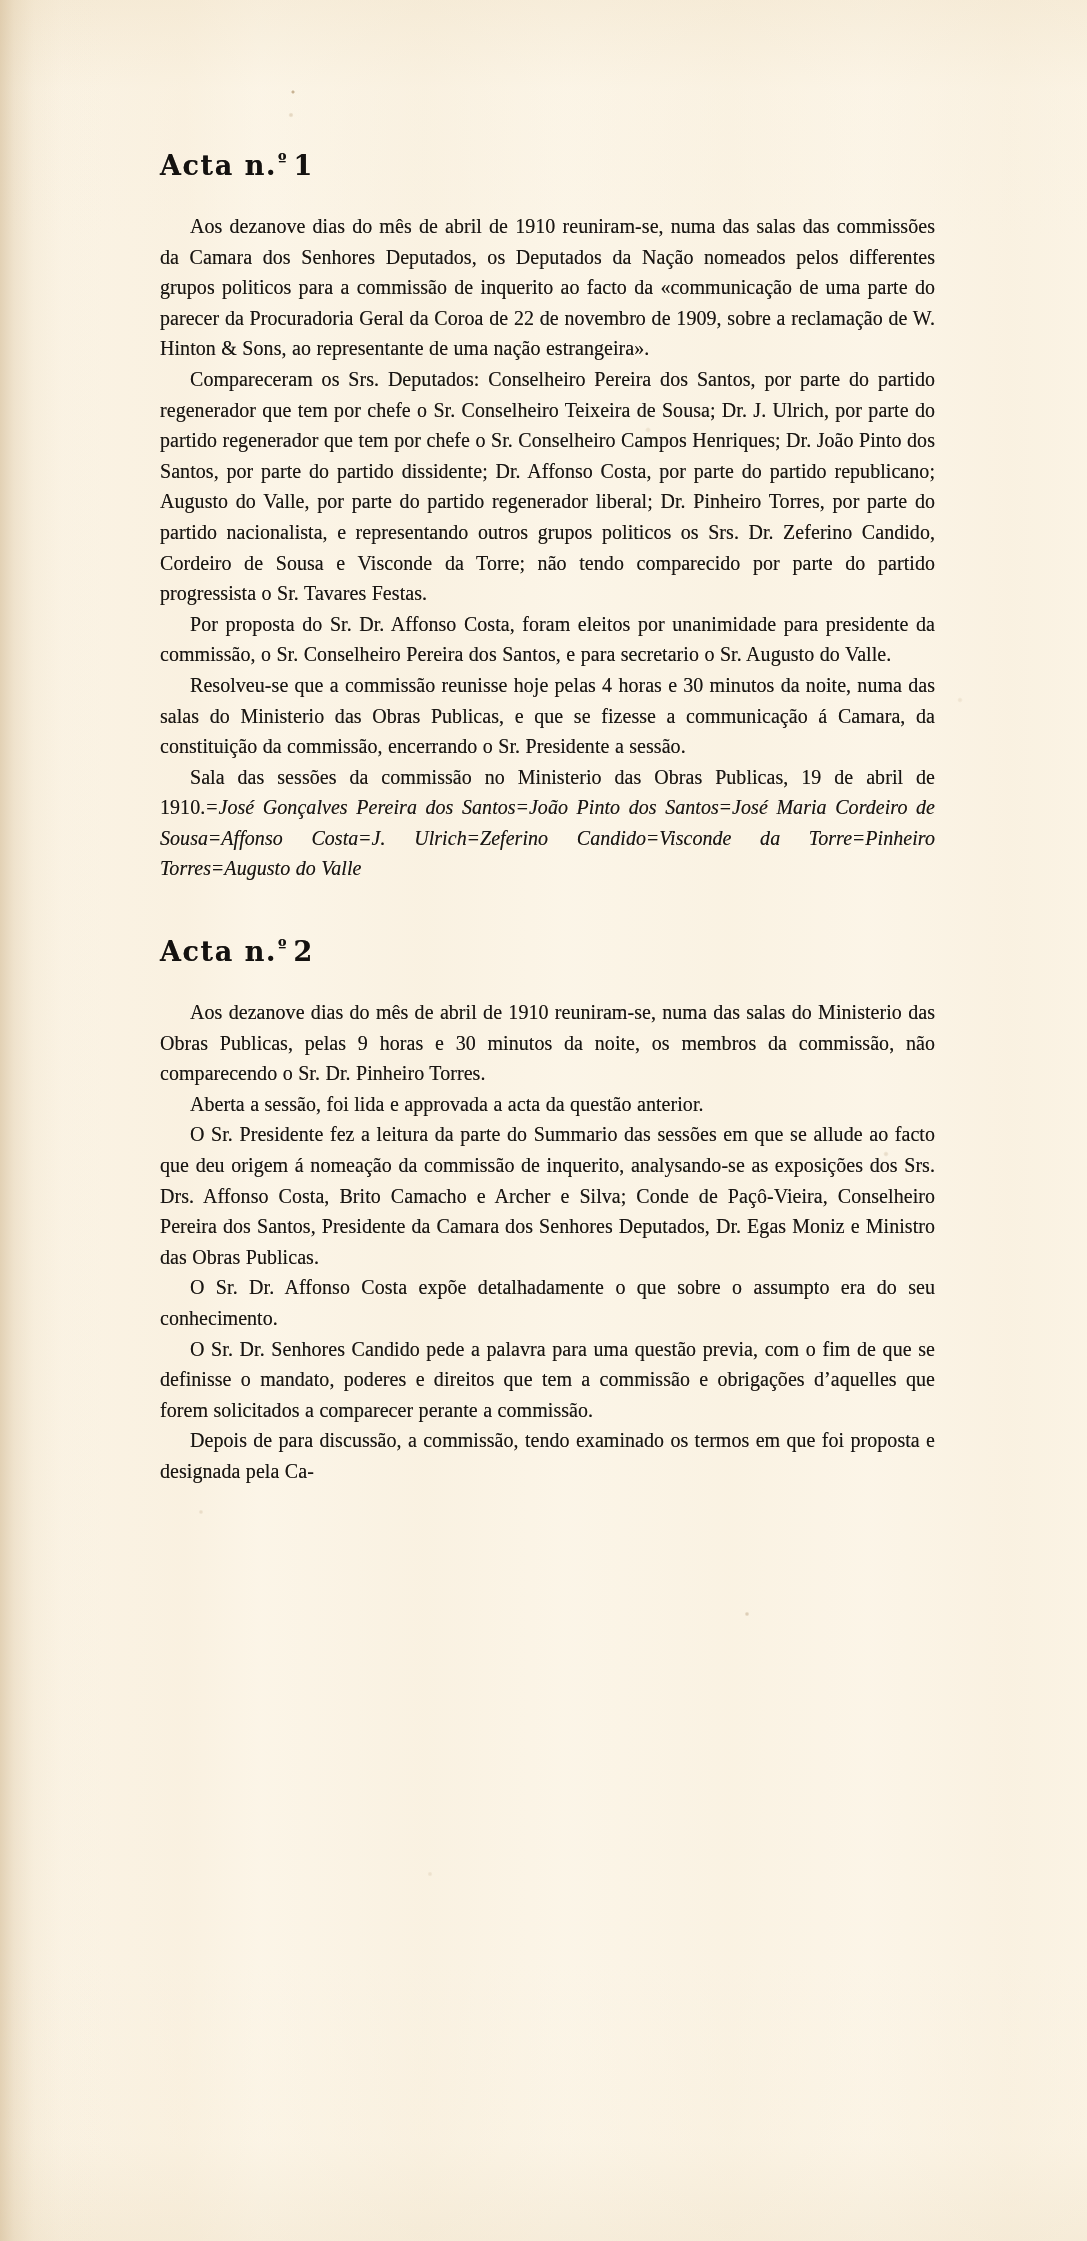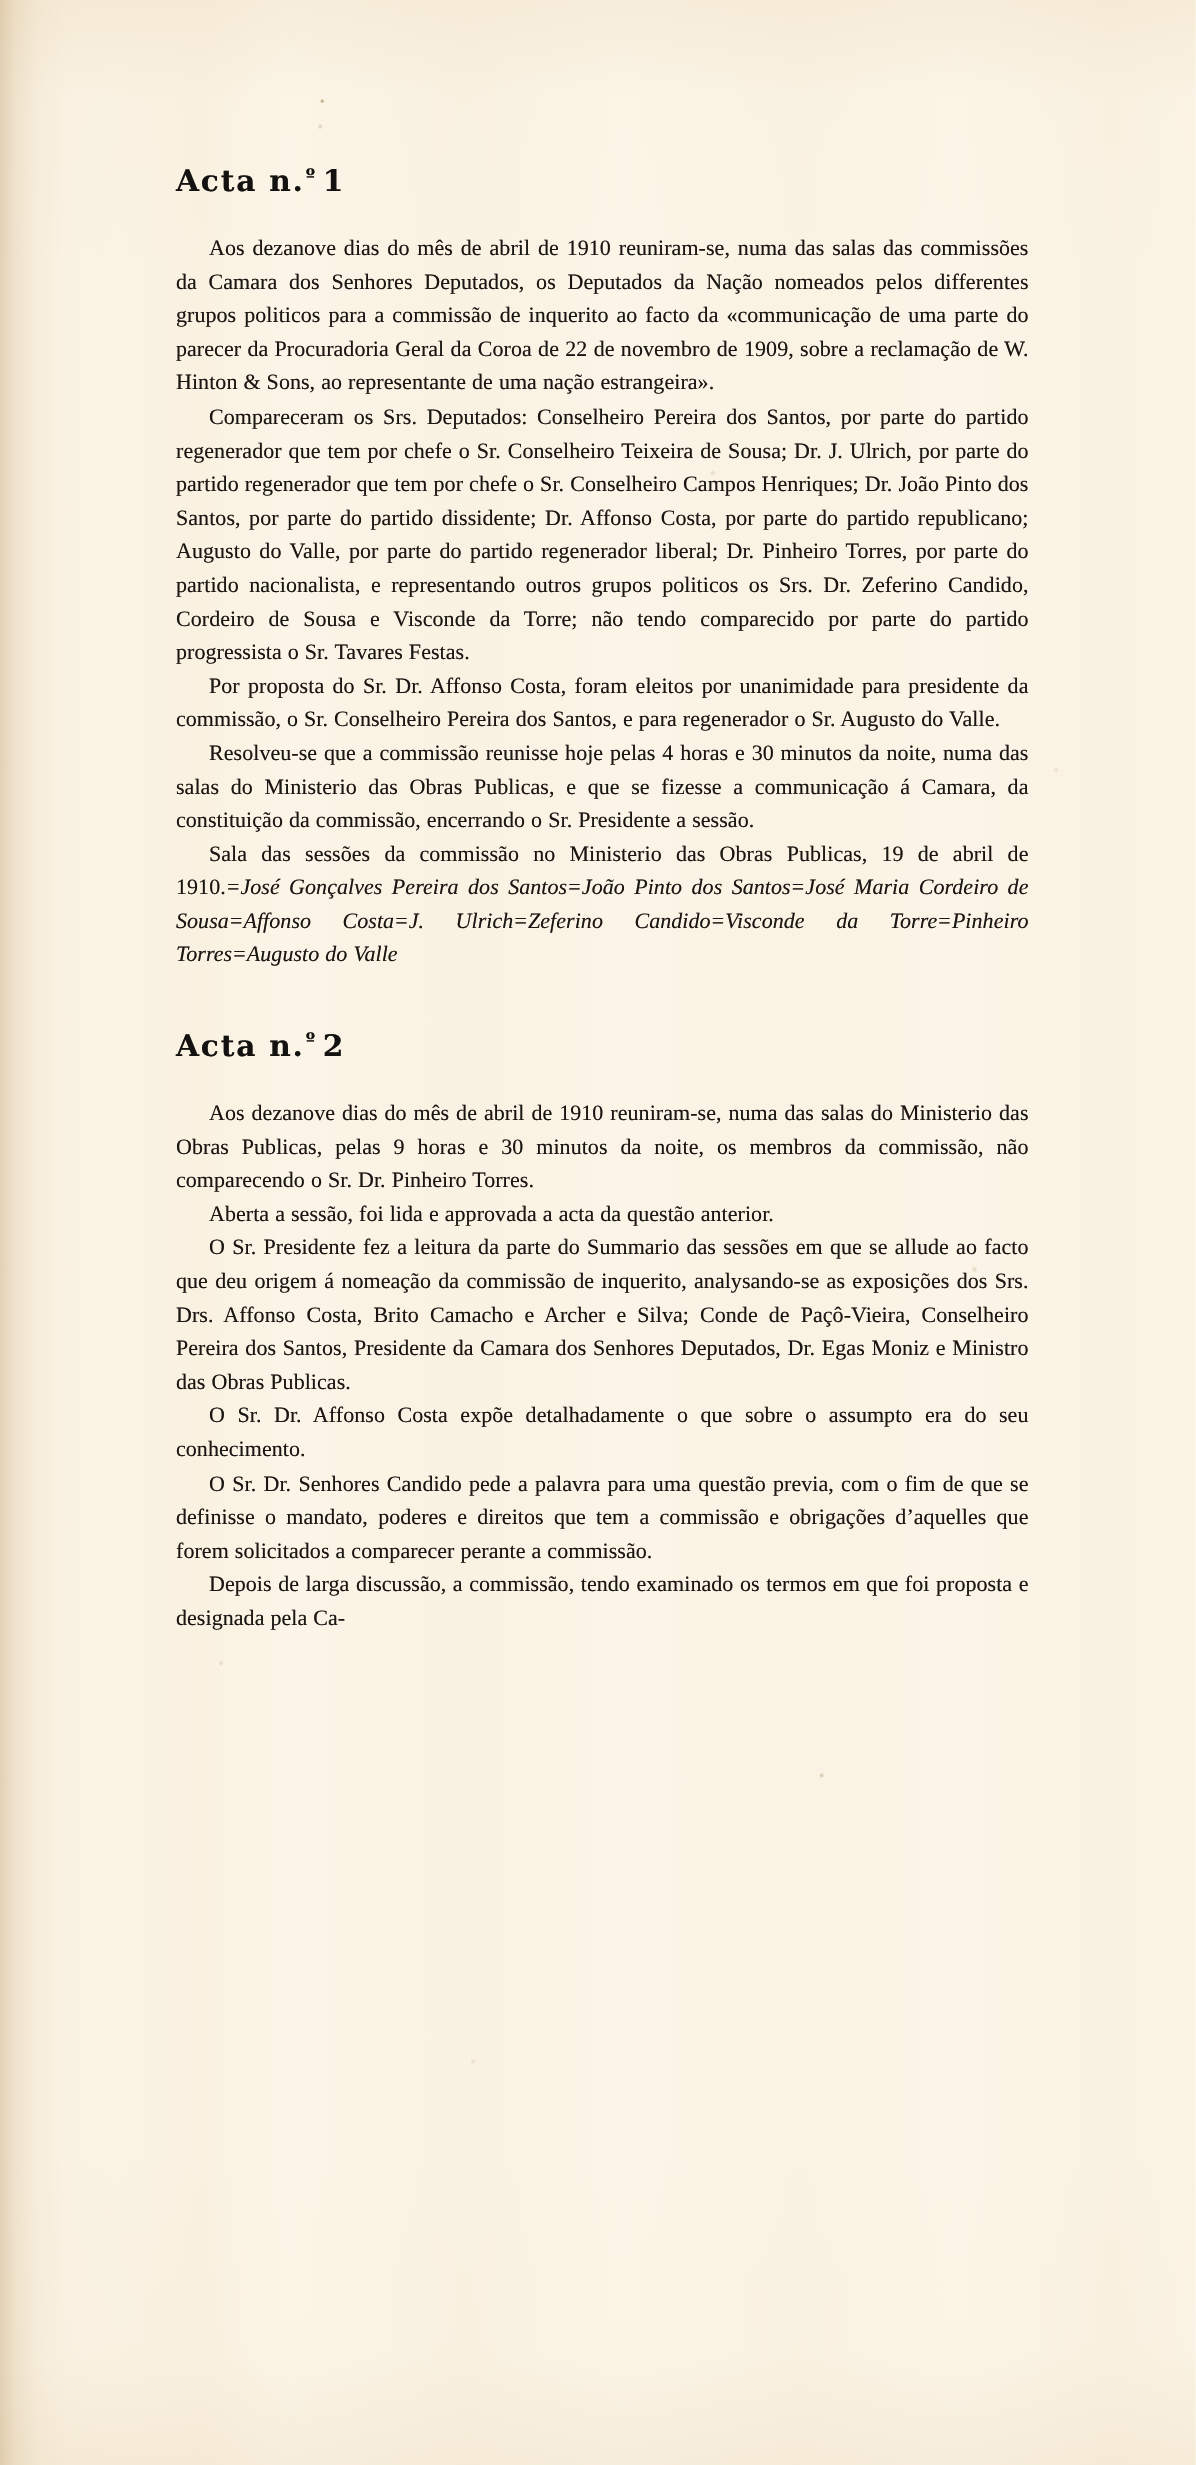--- a/index.html
+++ b/index.html
@@ -128,31 +128,31 @@
 <body>
 
 <div id="page-sheet">
   <div id="text-column">
 
     <h1 class="acta-title" id="title-acta-1"><span>Acta</span> <span>n.</span><span class="ordinal">º</span><span class="num">1</span></h1>
 
     <div class="body-block">
       <p class="para">Aos dezanove dias do mês de abril de 1910 reuniram-se, numa das salas das commissões da Camara dos Senhores Deputados, os Deputados da Nação nomeados pelos differentes grupos politicos para a commissão de inquerito ao facto da «communicação de uma parte do parecer da Procuradoria Geral da Coroa de 22 de novembro de 1909, sobre a reclamação de W. Hinton &amp; Sons, ao representante de uma nação estrangeira».</p>
       <p class="para">Compareceram os Srs. Deputados: Conselheiro Pereira dos Santos, por parte do partido regenerador que tem por chefe o Sr. Conselheiro Teixeira de Sousa; Dr. J. Ulrich, por parte do partido regenerador que tem por chefe o Sr. Conselheiro Campos Henriques; Dr. João Pinto dos Santos, por parte do partido dissidente; Dr. Affonso Costa, por parte do partido republicano; Augusto do Valle, por parte do partido regenerador liberal; Dr. Pinheiro Torres, por parte do partido nacionalista, e representando outros grupos politicos os Srs. Dr. Zeferino Candido, Cordeiro de Sousa e Visconde da Torre; não tendo comparecido por parte do partido progressista o Sr. Tavares Festas.</p>
-      <p class="para">Por proposta do Sr. Dr. Affonso Costa, foram eleitos por unanimidade para presidente da commissão, o Sr. Conselheiro Pereira dos Santos, e para regenerador o Sr. Augusto do Valle.</p>
+      <p class="para">Por proposta do Sr. Dr. Affonso Costa, foram eleitos por unanimidade para presidente da commissão, o Sr. Conselheiro Pereira dos Santos, e para secretario o Sr. Augusto do Valle.</p>
       <p class="para">Resolveu-se que a commissão reunisse hoje pelas 4 horas e 30 minutos da noite, numa das salas do Ministerio das Obras Publicas, e que se fizesse a communicação á Camara, da constituição da commissão, encerrando o Sr. Presidente a sessão.</p>
 
       <p class="para" id="acta-1-signature-paragraph"><span>Sala das sessões da commissão no Ministerio das Obras Publicas, 19 de abril de 1910.</span><span class="sig" id="acta-1-signatories"><span class="eqs">=</span><span>José Gonçalves Pereira dos Santos</span><span class="eqs">=</span><span>João Pinto dos Santos</span><span class="eqs">=</span><span>José Maria Cordeiro de Sousa</span><span class="eqs">=</span><span>Affonso Costa</span><span class="eqs">=</span><span>J. Ulrich</span><span class="eqs">=</span><span>Zeferino Candido</span><span class="eqs">=</span><span>Visconde da Torre</span><span class="eqs">=</span><span>Pinheiro Torres</span><span class="eqs">=</span><span>Augusto do Valle</span></span></p>
     </div>
 
     <h1 class="acta-title" id="title-acta-2"><span>Acta</span> <span>n.</span><span class="ordinal">º</span><span class="num">2</span></h1>
 
     <div class="body-block">
       <p class="para">Aos dezanove dias do mês de abril de 1910 reuniram-se, numa das salas do Ministerio das Obras Publicas, pelas 9 horas e 30 minutos da noite, os membros da commissão, não comparecendo o Sr. Dr. Pinheiro Torres.</p>
       <p class="para">Aberta a sessão, foi lida e approvada a acta da questão anterior.</p>
       <p class="para">O Sr. Presidente fez a leitura da parte do Summario das sessões em que se allude ao facto que deu origem á nomeação da commissão de inquerito, analysando-se as exposições dos Srs. Drs. Affonso Costa, Brito Camacho e Archer e Silva; Conde de Paçô-Vieira, Conselheiro Pereira dos Santos, Presidente da Camara dos Senhores Deputados, Dr. Egas Moniz e Ministro das Obras Publicas.</p>
       <p class="para">O Sr. Dr. Affonso Costa expõe detalhadamente o que sobre o assumpto era do seu conhecimento.</p>
       <p class="para">O Sr. Dr. Senhores Candido pede a palavra para uma questão previa, com o fim de que se definisse o mandato, poderes e direitos que tem a commissão e obrigações d’aquelles que forem solicitados a comparecer perante a commissão.</p>
-      <p class="para">Depois de larga discussão, a commissão, tendo examinado os termos em que foi proposta e designada pela Ca-</p>
+      <p class="para">Depois de para discussão, a commissão, tendo examinado os termos em que foi proposta e designada pela Ca-</p>
     </div>
 
   </div>
 </div>
 
 </body></html>

